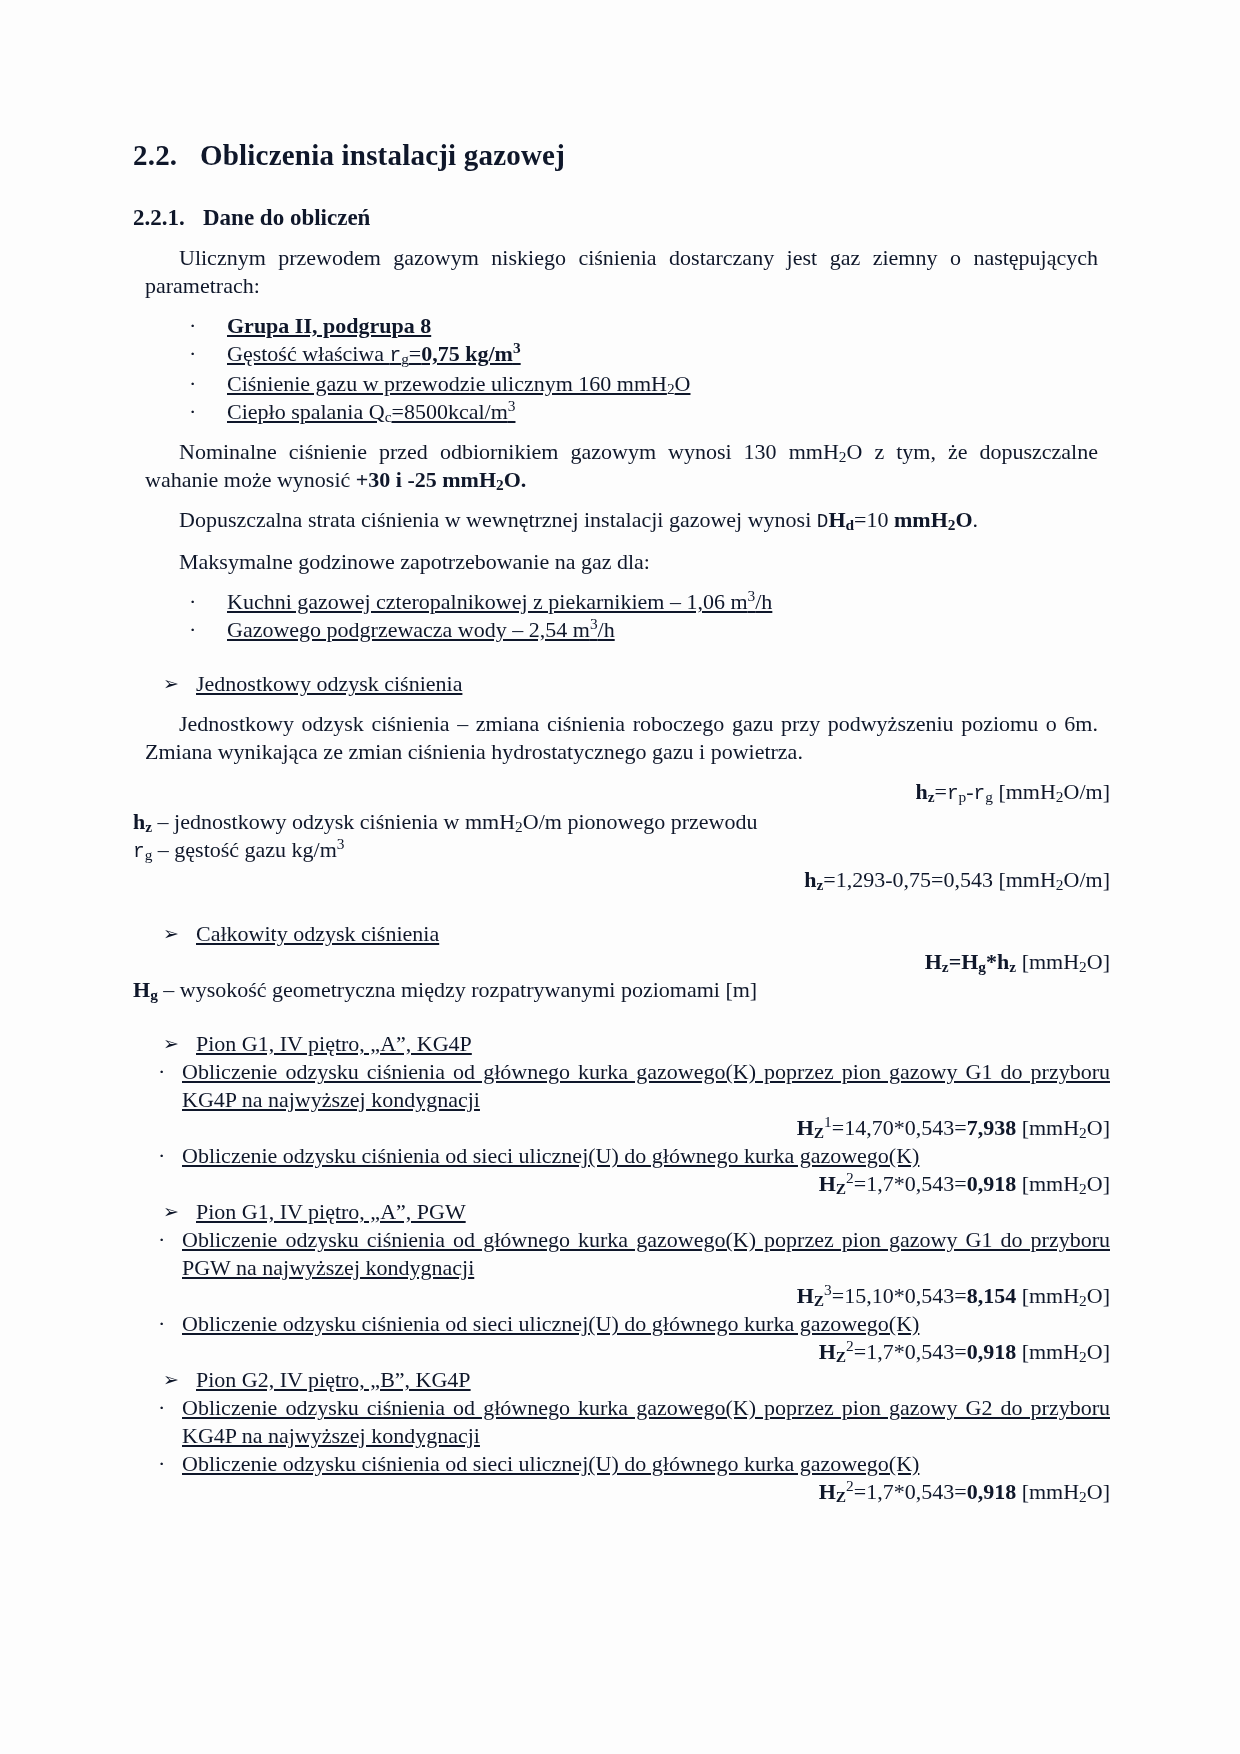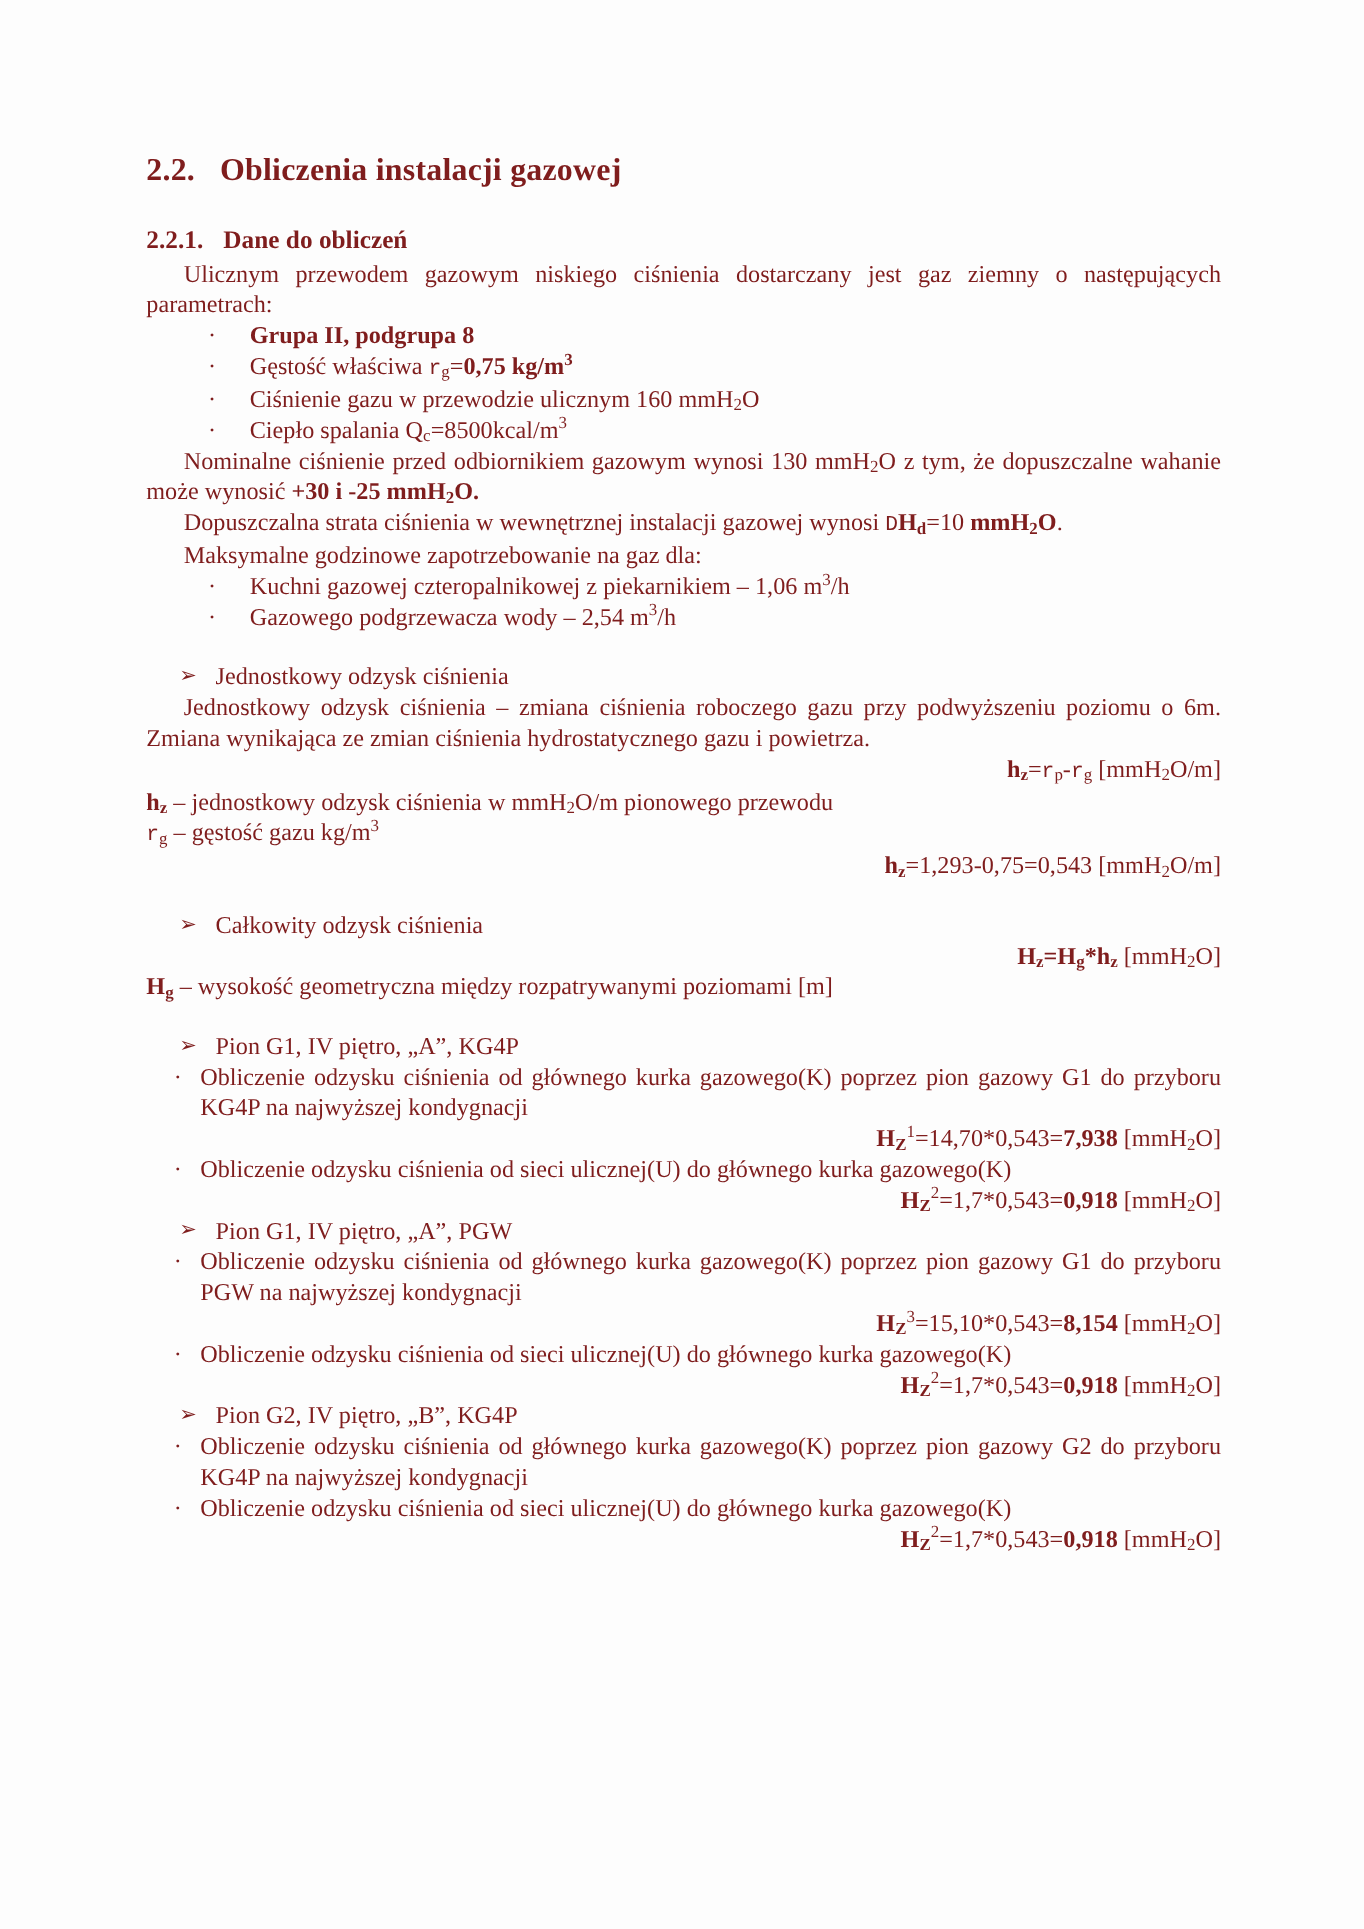--- a/index.html
+++ b/index.html
@@ -34,41 +34,41 @@
   }
   .h1 .num{display:inline-block;min-width:67px;}
   .h2{
     font-size:23px;
     font-weight:bold;
     line-height:28px;
     margin:16px 0 3px 0;
   }
   .h2 .num{display:inline-block;min-width:70px;}
   .para{
-    margin:0;
+    margin:12px;
     text-align:justify;
     text-indent:34px;
   }
   .def{margin:0;}
   .formula{
     margin:0;
     text-align:right;
   }
   .li{display:flex;margin:0;}
   .li .marker{flex:0 0 auto;}
-  .li .litext{flex:1 1 auto;text-align:justify;}
+  .li .litext{flex:1 1 auto;text-align:justify;text-decoration:underline;}
   .l1 .marker{margin-left:56px;width:38px;}
   .l2 .marker{margin-left:25px;width:24px;}
   .la .marker{margin-left:30px;width:33px;font-size:19px;}
   .spacer{height:26px;}
 </style>
 </head>
 <body style="background: rgb(253, 253, 253);">
 
-<main class="page" style="background: rgb(253, 253, 253); color: #7f1d1d;">
+<main class="page" style="background: rgb(253, 253, 253); color: #0f172a;">
   <div class="content">
       <div class="h1"><span class="num">2.2.</span><span>Obliczenia instalacji gazowej</span></div>
       <div class="h2"><span class="num">2.2.1.</span><span>Dane do obliczeń</span></div>
       <div class="para">Ulicznym przewodem gazowym niskiego ciśnienia dostarczany jest gaz ziemny o następujących parametrach:</div>
       <div class="li l1">
         <span class="marker">·</span>
         <span class="litext"><b>Grupa II, podgrupa 8</b></span>
       </div>
       <div class="li l1">
         <span class="marker">·</span>

